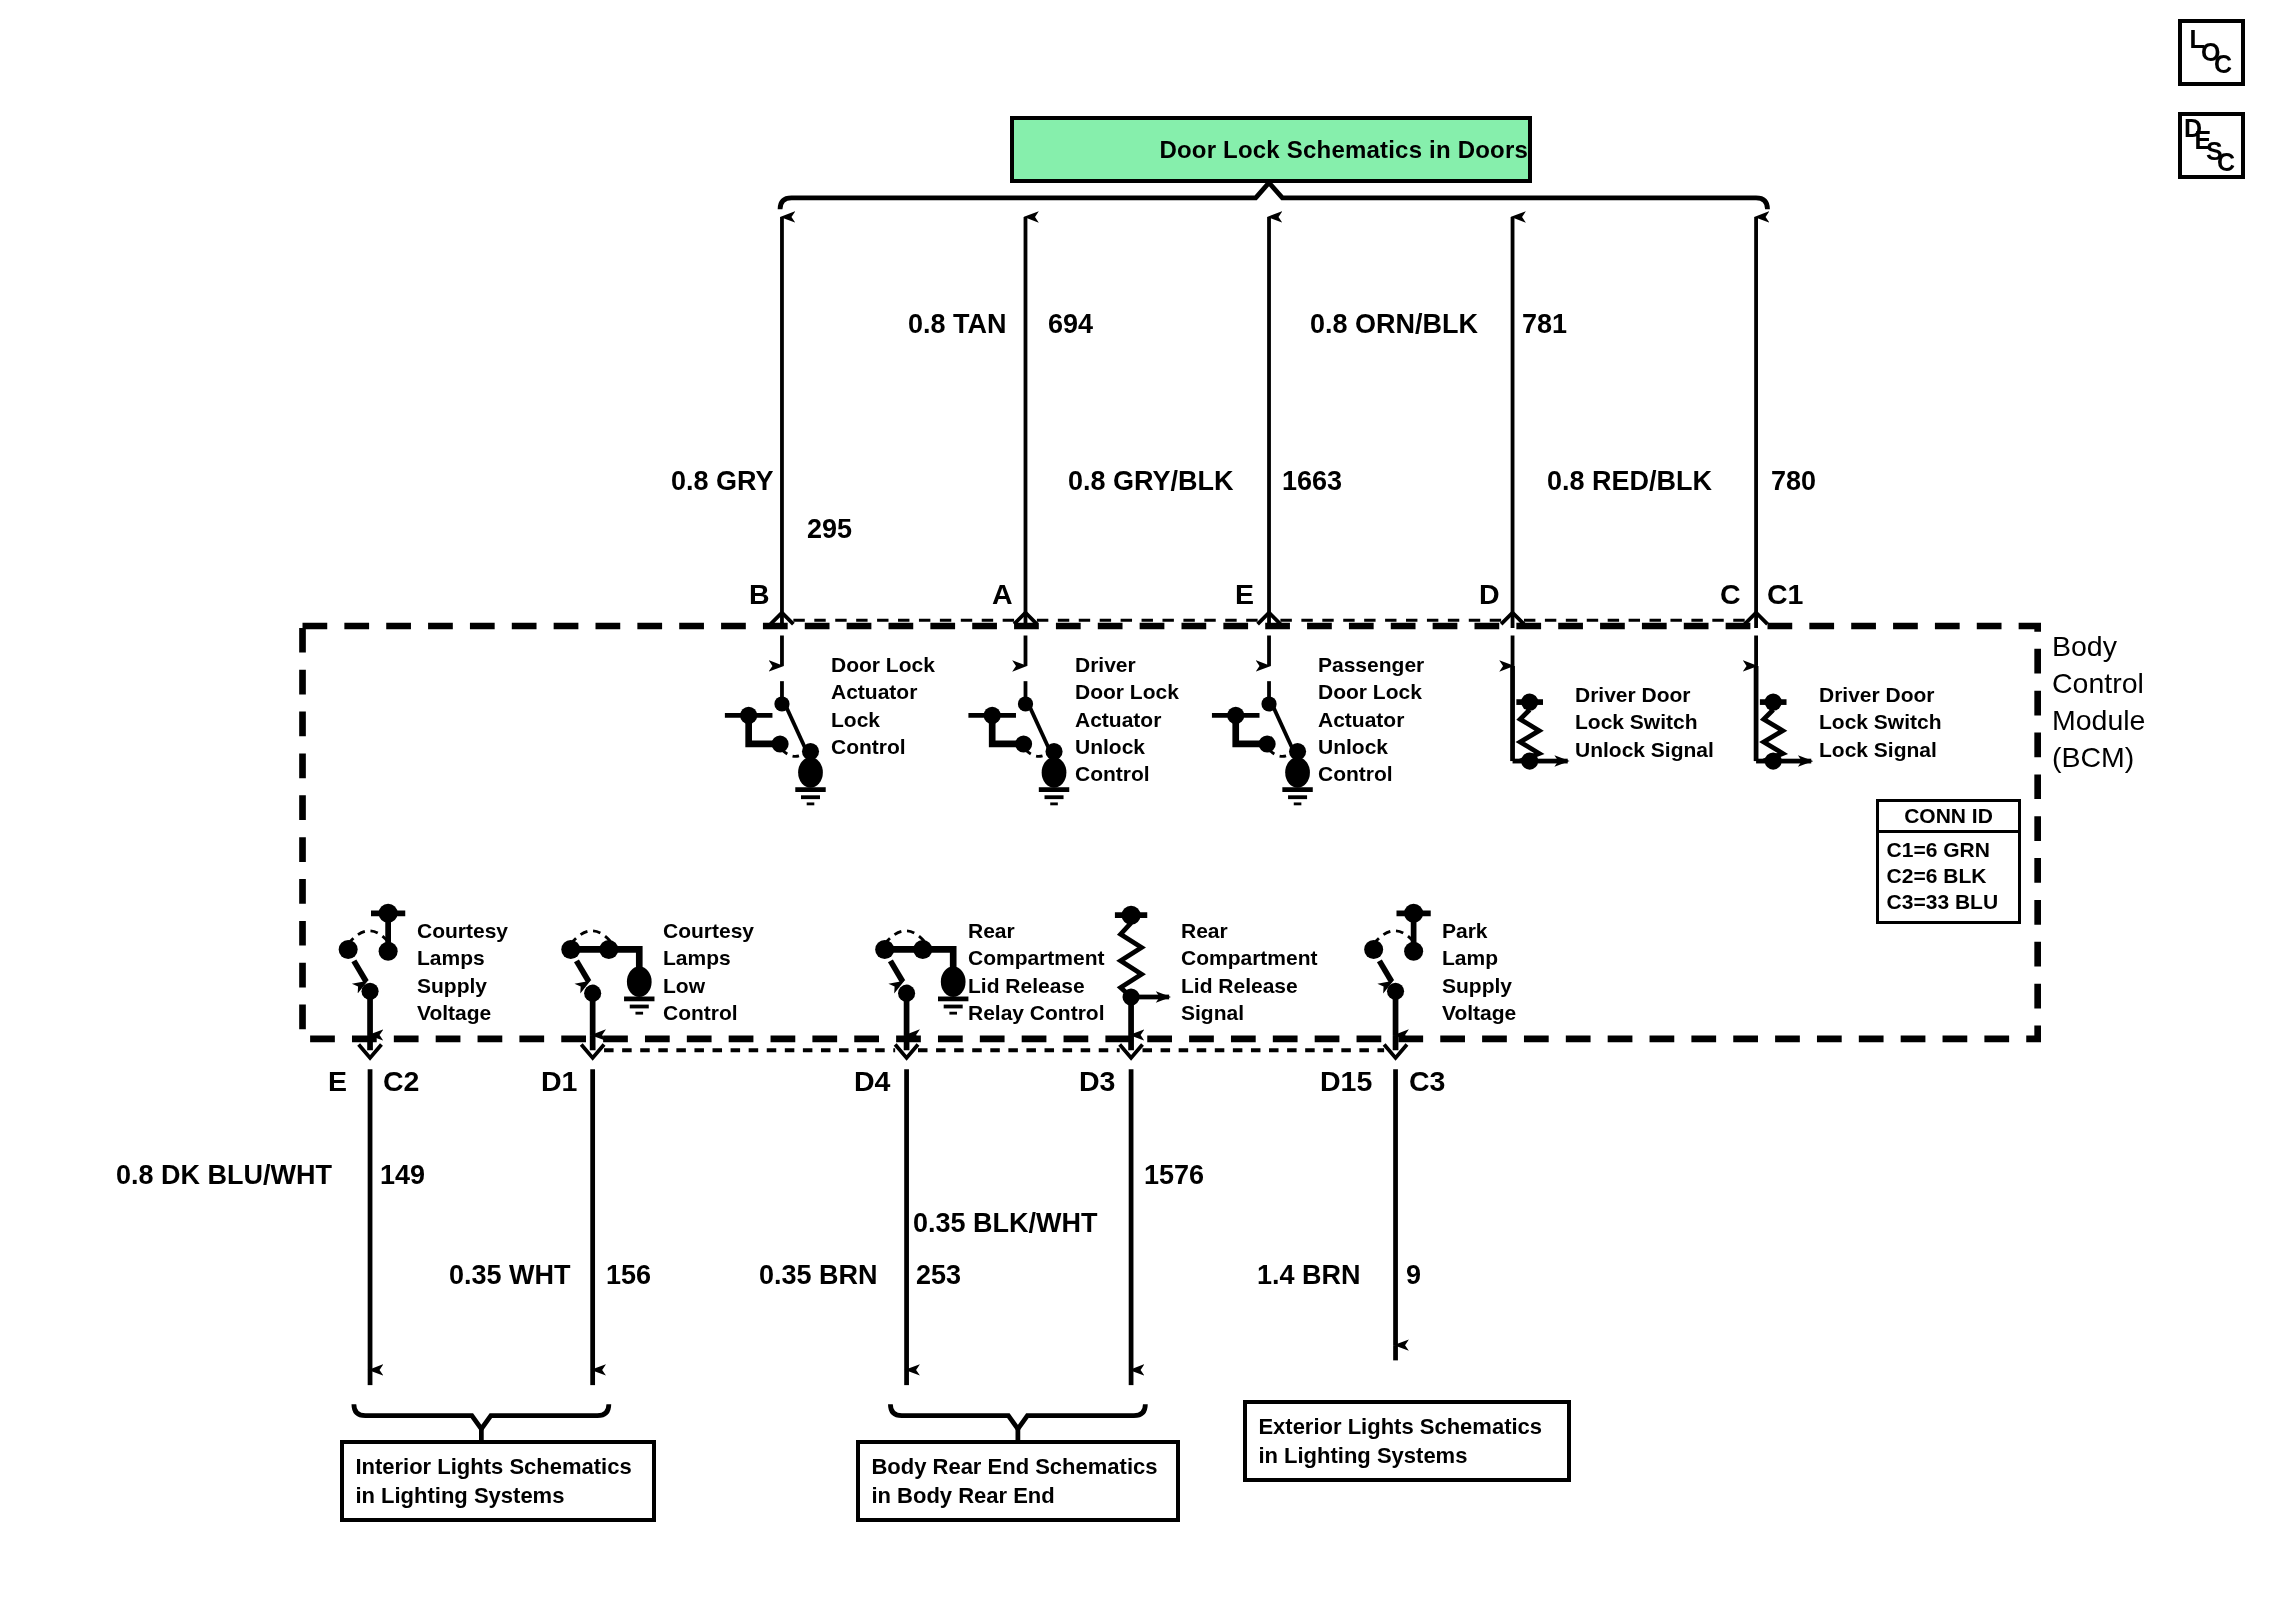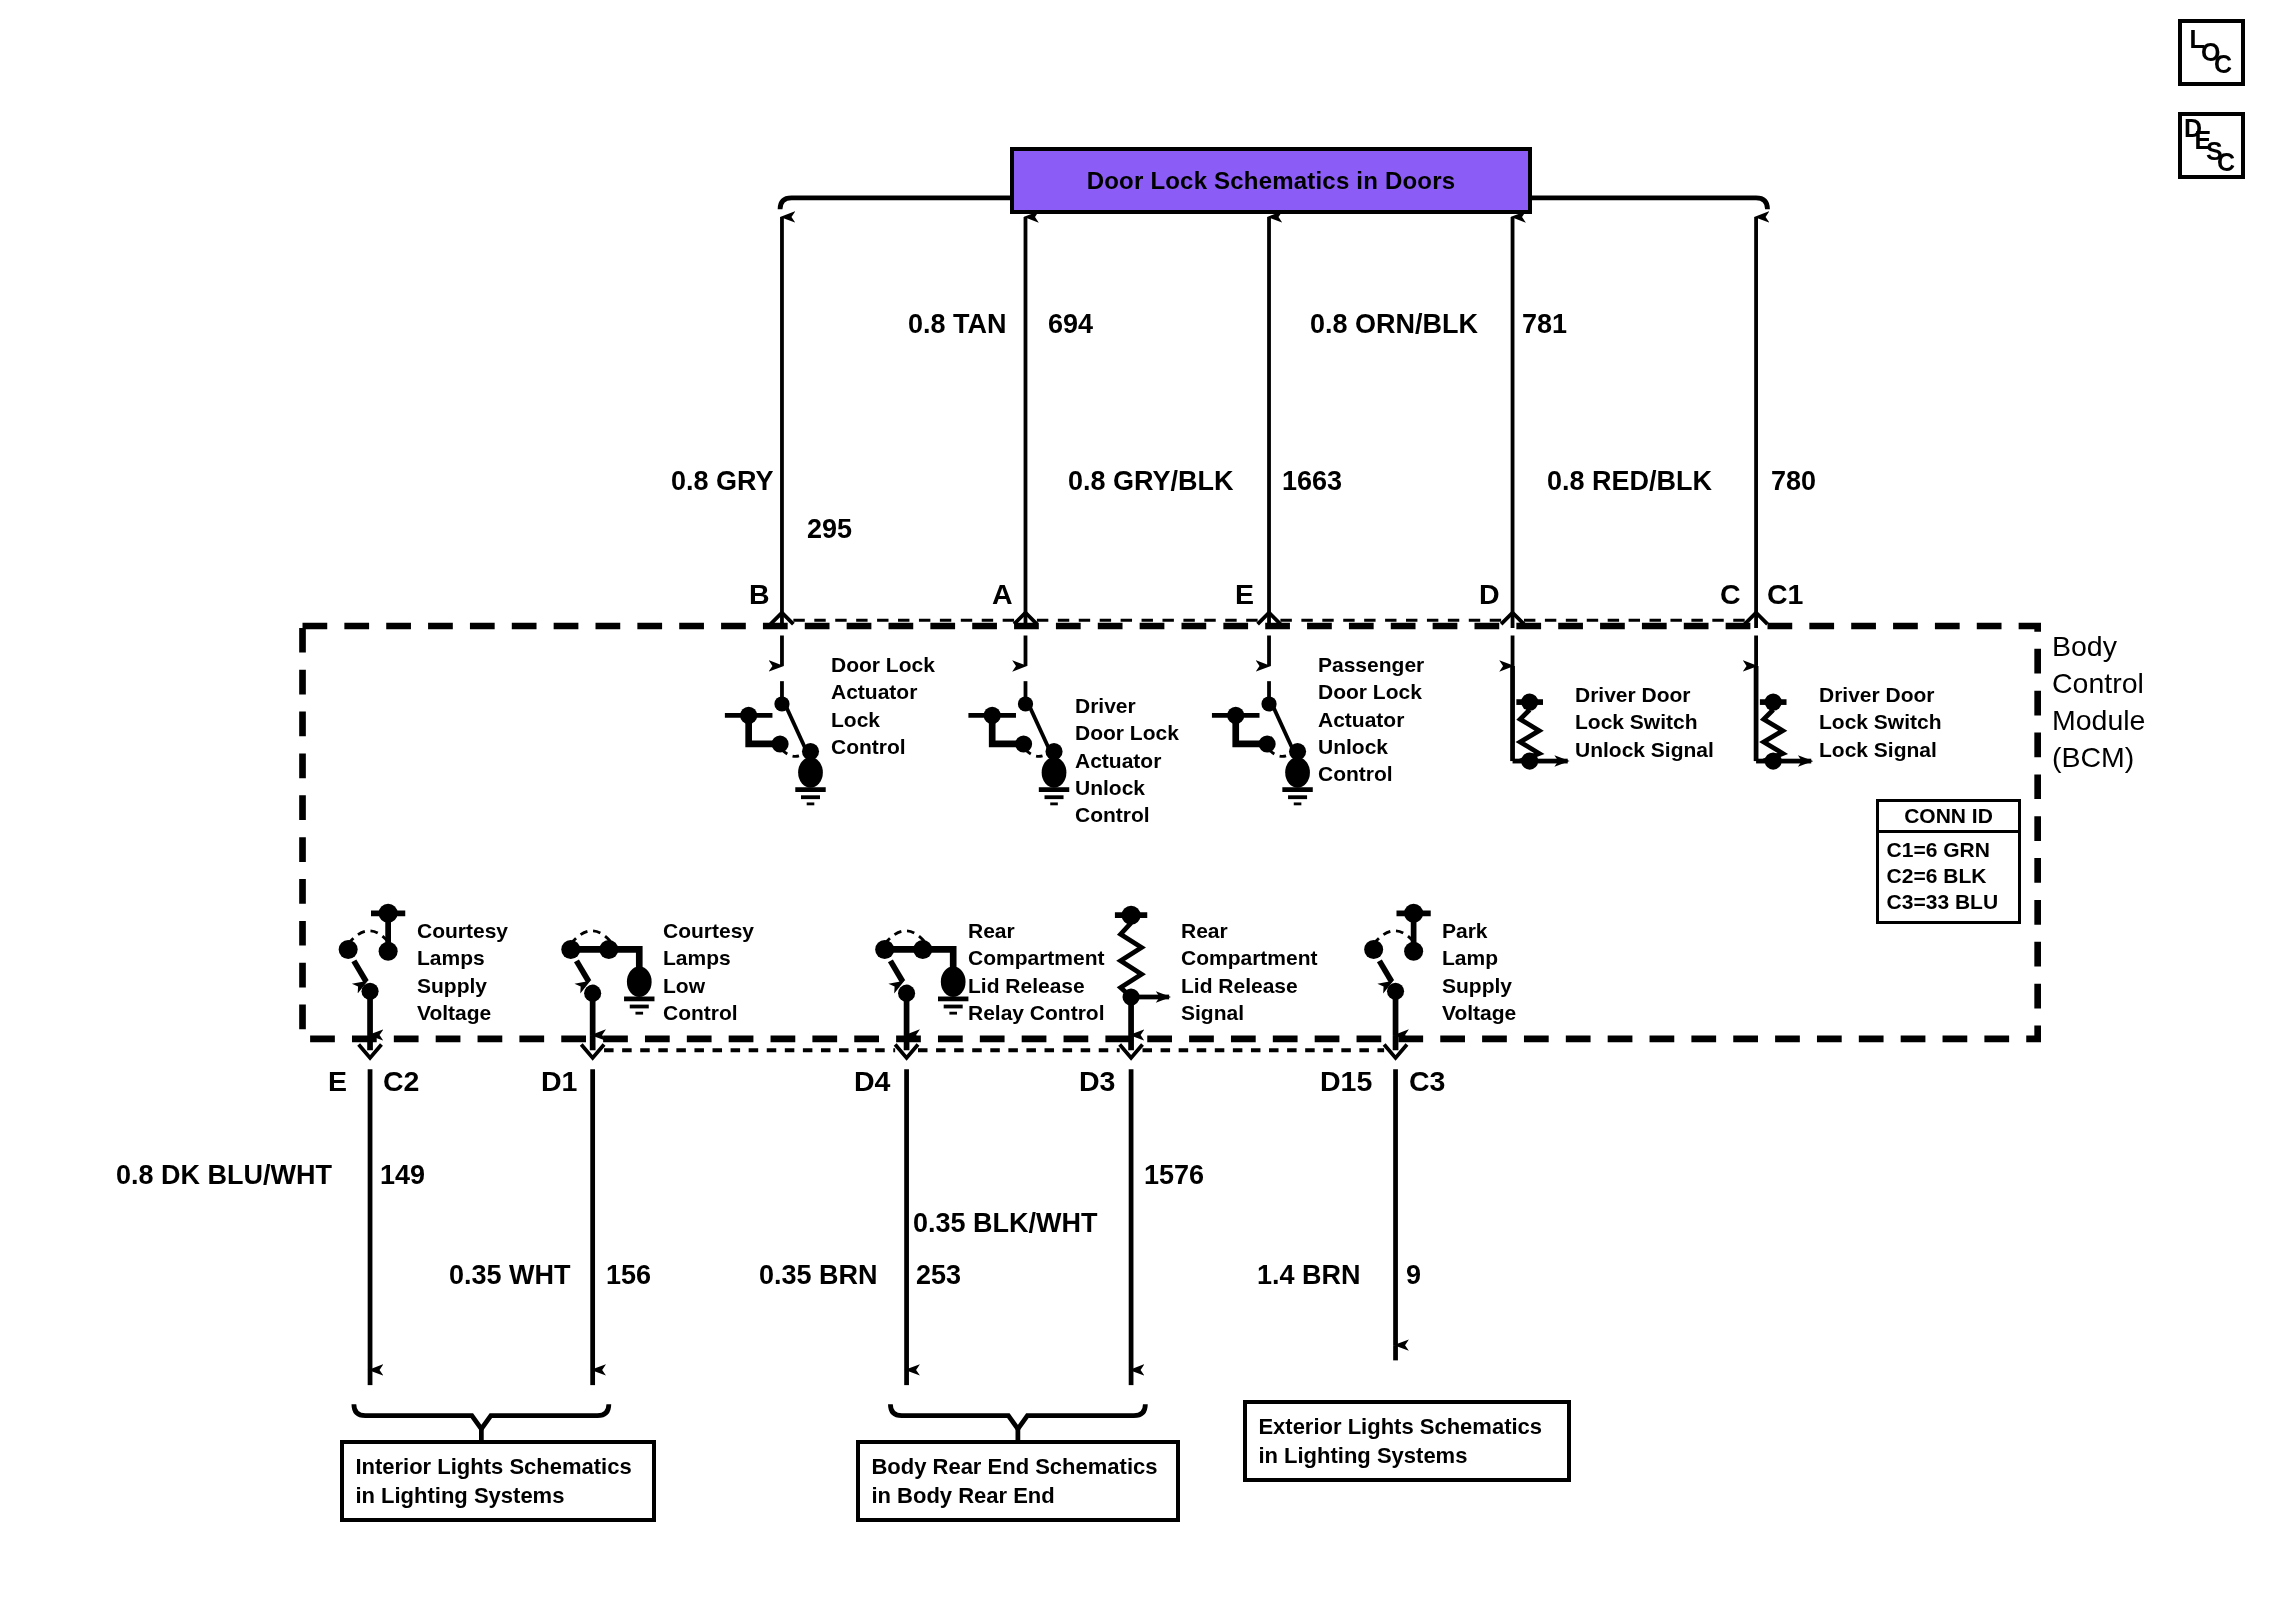--- a/index.html
+++ b/index.html
@@ -3,23 +3,23 @@
 <meta charset="utf-8">
 <style>
   html,body{margin:0;padding:0;background:#ffffff;}
   body{width:2285px;height:1603px;position:relative;
        font-family:"Liberation Sans","DejaVu Sans",sans-serif;
        color:#000;overflow:hidden;}
   #stage{position:absolute;left:0;top:0;width:2285px;height:1603px;}
   svg{position:absolute;left:0;top:0;width:2285px;height:1603px;overflow:visible;}
 
   
-  .navbox{position:absolute;border:4.8px solid #000;background:#8b5cf6;
-          display:flex;align-items:center;justify-content:center;
-          font-size:24px;font-weight:600;letter-spacing:0.2px;margin-top:31px;}
+  .navbox{position:absolute;border:4.8px solid #000;background:#86efac;
+          display:flex;align-items:center;justify-content:flex-end;
+          font-size:24px;font-weight:600;letter-spacing:0.2px;}
   .refbox{position:absolute;border:4.8px solid #000;background:#fff;
           display:flex;flex-direction:column;justify-content:center;
           padding:5.7px 11.4px;font-size:22px;font-weight:700;line-height:1.35;}
   .refbox div{white-space:nowrap;}
 
   
   .connid{position:absolute;border:3.8px solid #000;background:#fff;}
   .connid .hdr{border-bottom:3.8px solid #000;text-align:center;
        font-size:21px;font-weight:700;padding:1.9px 9.5px;}
   .connid .row{font-size:21px;font-weight:700;padding:0 7.6px;line-height:1.25;}
@@ -268,21 +268,21 @@
   <div class="term" style="left:1720px;top:578px;">C</div>
   <div class="term" style="left:1767px;top:578px;">C1</div>
 
   <div class="devlab" style="left:831px;top:651px;">
     <div>Door Lock</div>
     <div>Actuator</div>
     <div>Lock</div>
     <div>Control</div>
   </div>
 
-  <div class="devlab" style="left:1075px;top:651px;margin-top:41px;">
+  <div class="devlab" style="left:1075px;top:651px;">
     <div>Driver</div>
     <div>Door Lock</div>
     <div>Actuator</div>
     <div>Unlock</div>
     <div>Control</div>
   </div>
 
   <div class="devlab" style="left:1318px;top:651px;">
     <div>Passenger</div>
     <div>Door Lock</div>

